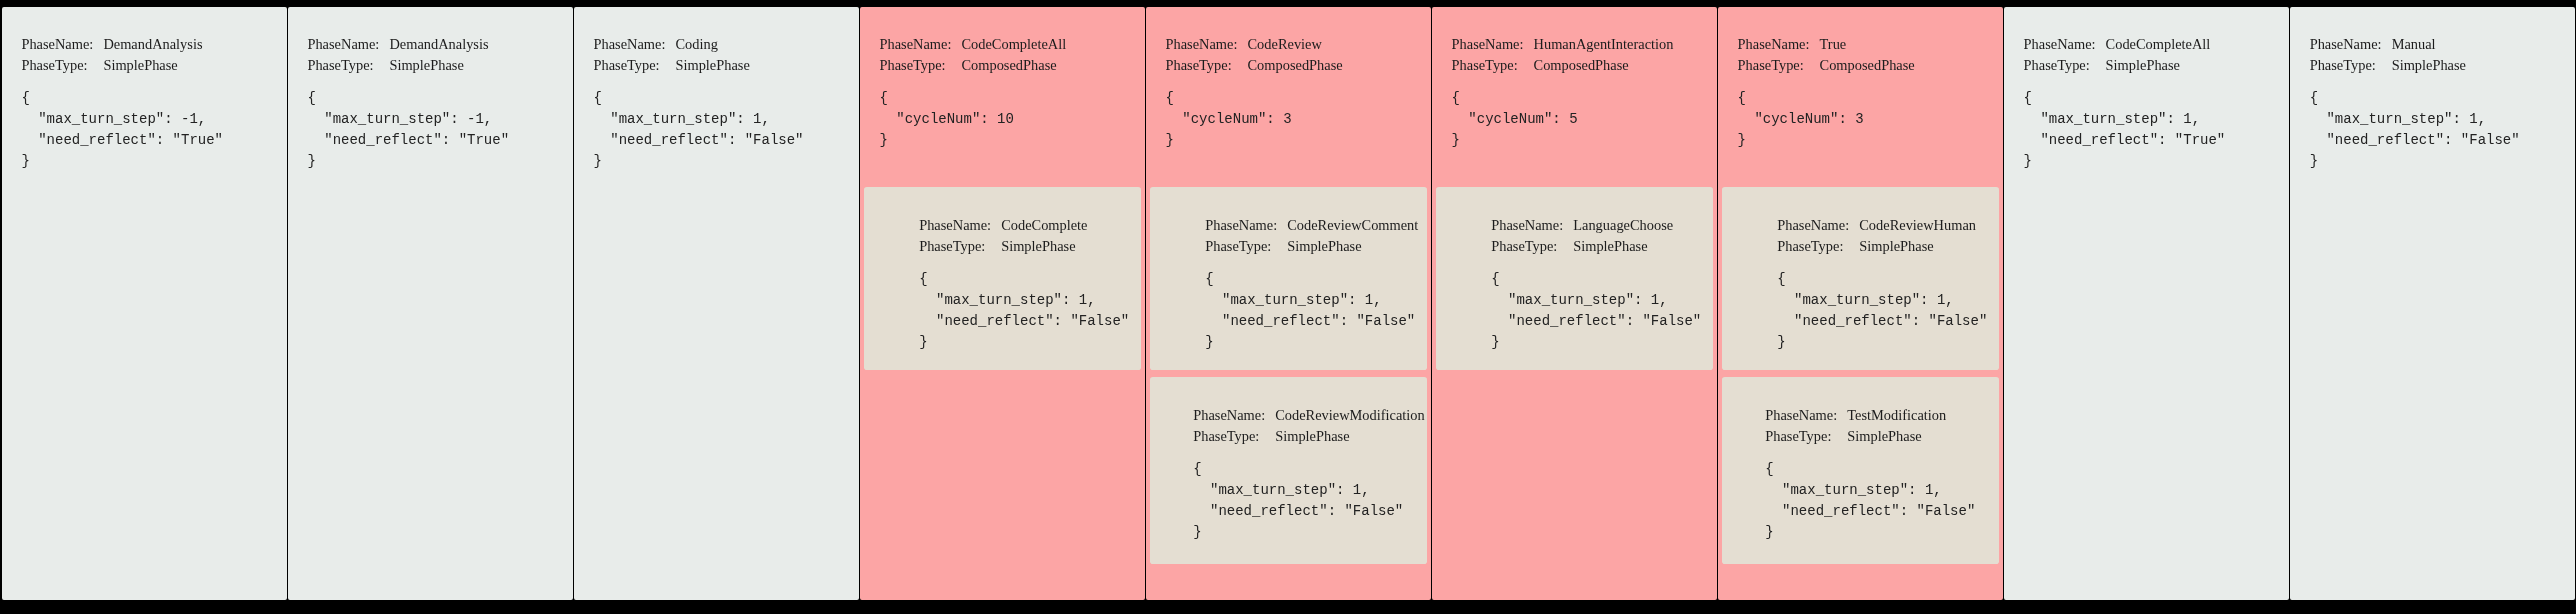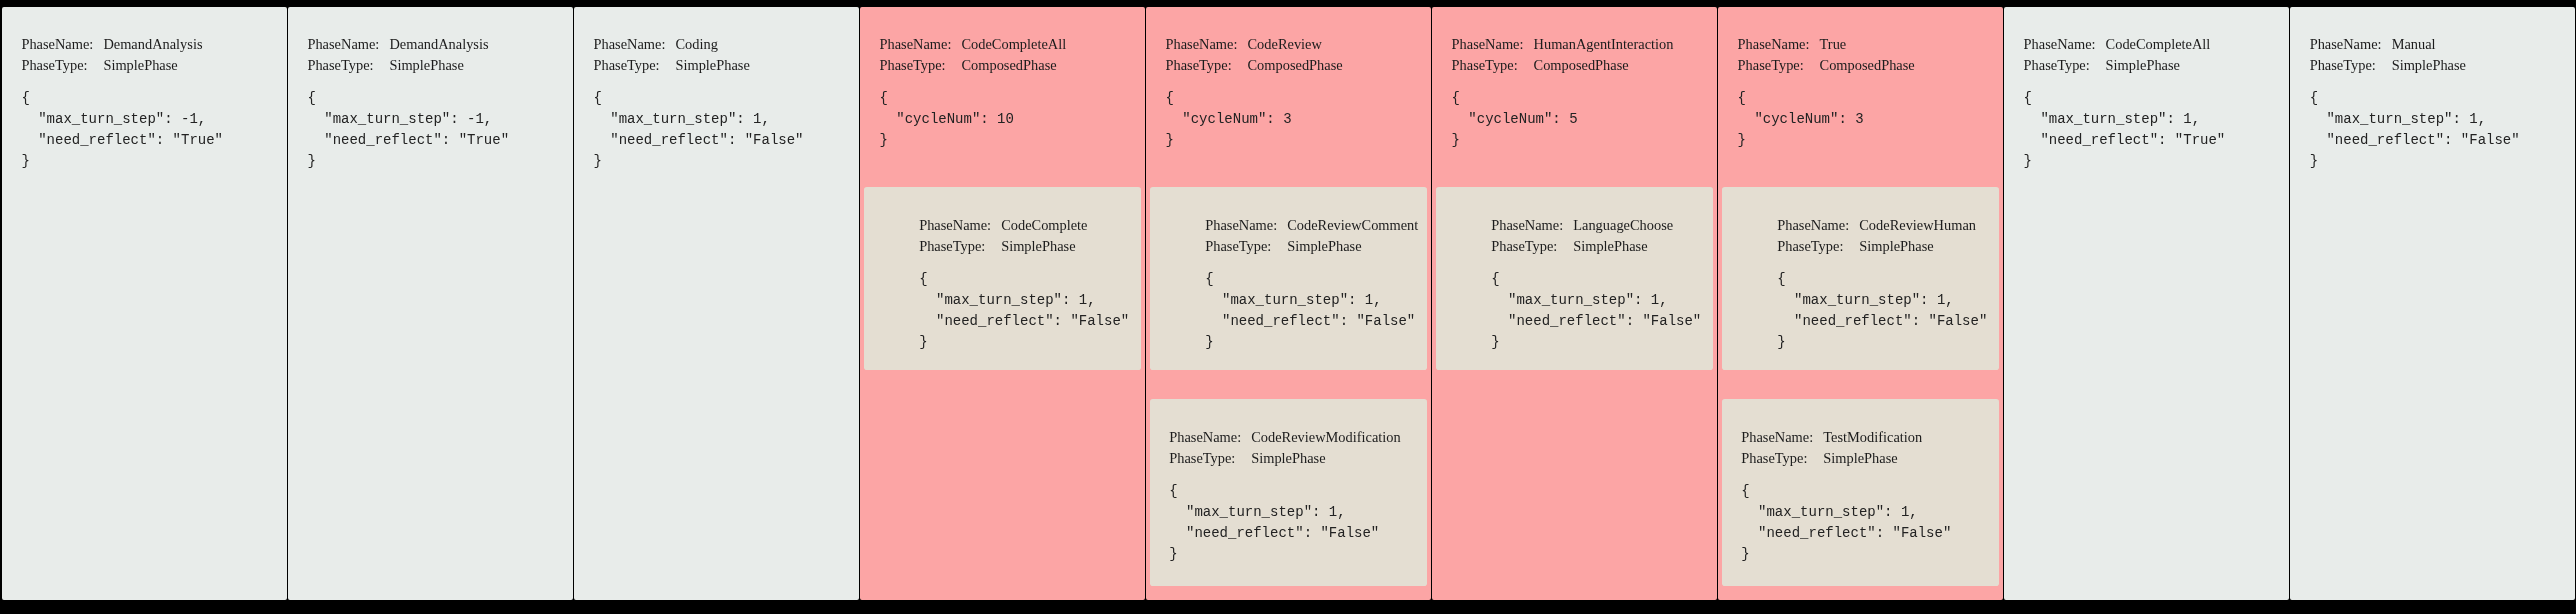--- a/index.html
+++ b/index.html
@@ -59,21 +59,21 @@
     left: 3.7px;
     right: 3.7px;
     background: #e4ded2;
     border-radius: 2.8px;
     overflow: hidden;
   }
   .nested-card .card-body {
     padding-top: 28px;
   }
   .nested-slot-0 { top: 180px; height: 183px; padding-left: 36px; }
-  .nested-slot-1 { top: 392px; height: 187px; }
+  .nested-slot-1 { top: 370px; height: 187px; padding-left: 24px; }
 </style>
 </head>
 <body>
 
 <div class="board" id="board">
     <div class="phase-column simple">
       <div class="card-body">
         <div class="meta-row"><span class="meta-label">PhaseName:</span><span class="meta-value">DemandAnalysis</span></div>
         <div class="meta-row"><span class="meta-label">PhaseType:</span><span class="meta-value">SimplePhase</span></div>
         <pre class="json">{

